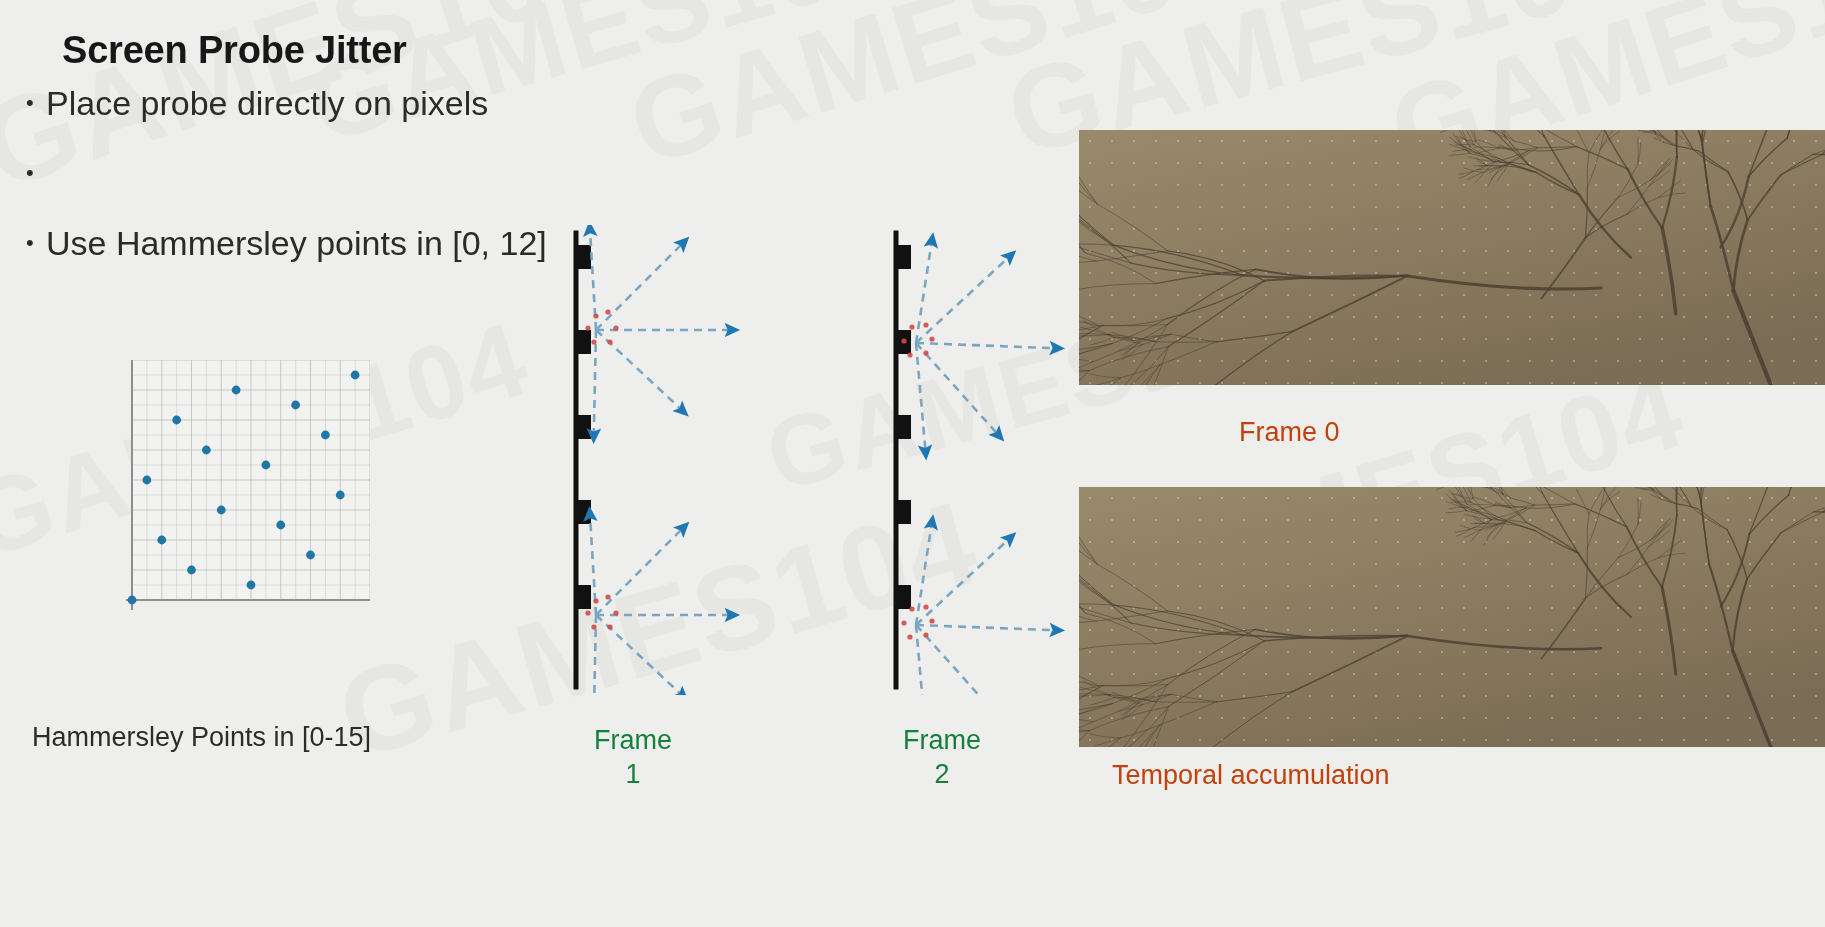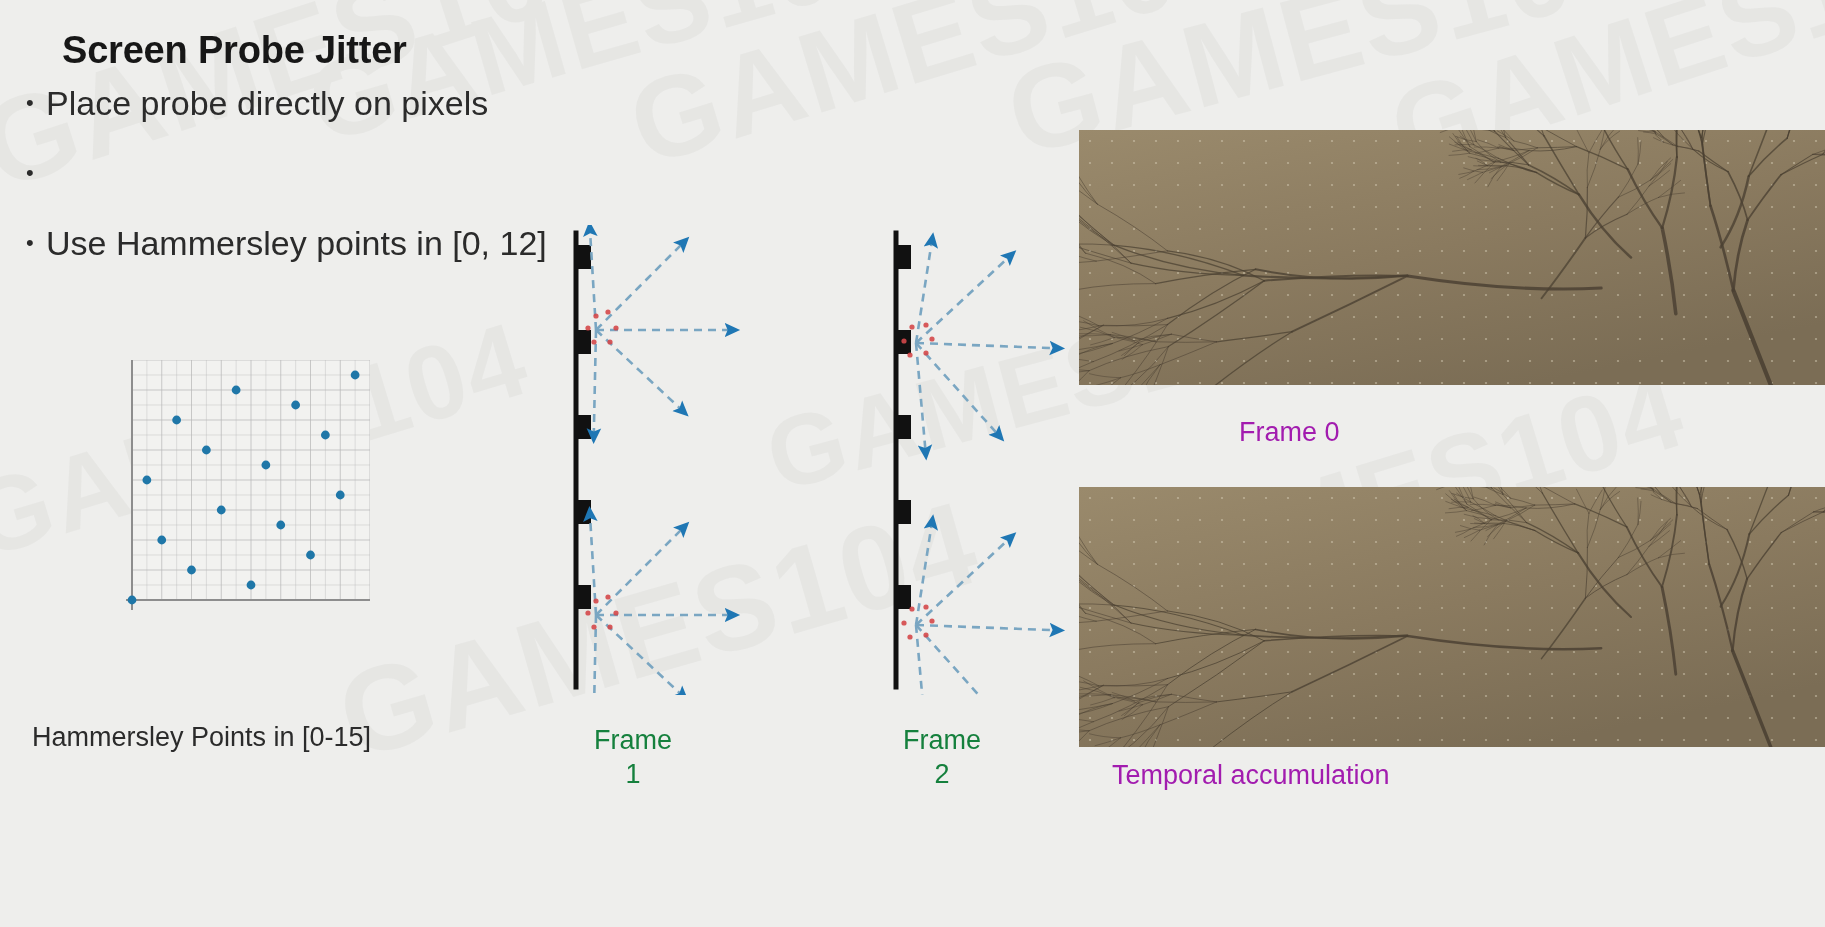--- a/index.html
+++ b/index.html
@@ -139,21 +139,21 @@
     left: 1079px;
     top: 487px;
     width: 746px;
     height: 260px;
   }
   .render-img svg { display: block; width: 100%; height: 100%; }
 
   .render-caption {
     position: absolute;
     font-size: 27px;
-    color: #a21caf;
+    color: #c2410c;
     white-space: nowrap;
   }
   #render-top-caption { left: 1239px; top: 417px; }
   #render-bottom-caption { left: 1112px; top: 760px; }
 </style>
 </head>
 <body>
 
 <div id="watermark">
     <div class="wm" style="left: -30px; top: -20px; font-size: 120px; transform: rotate(-18deg);">GAMES104</div>

